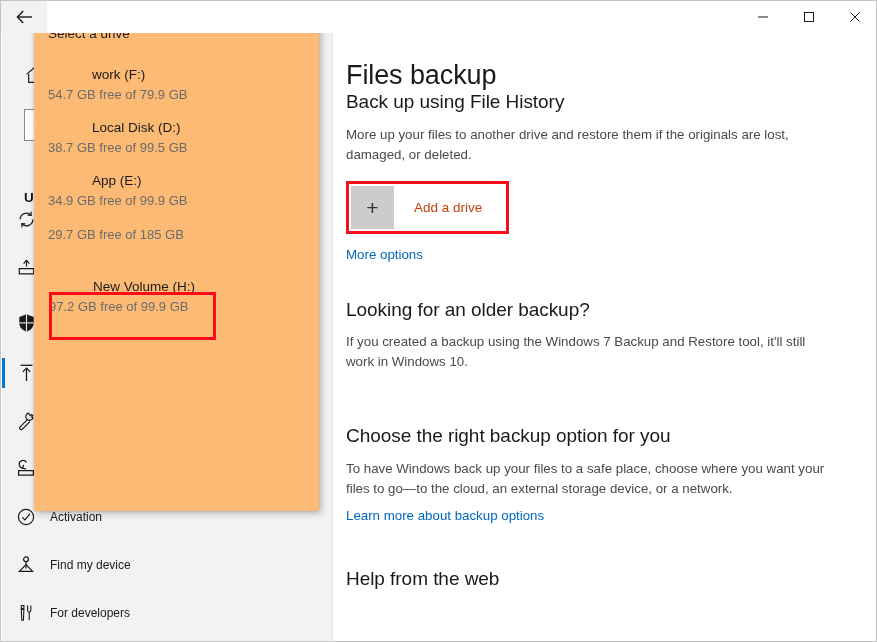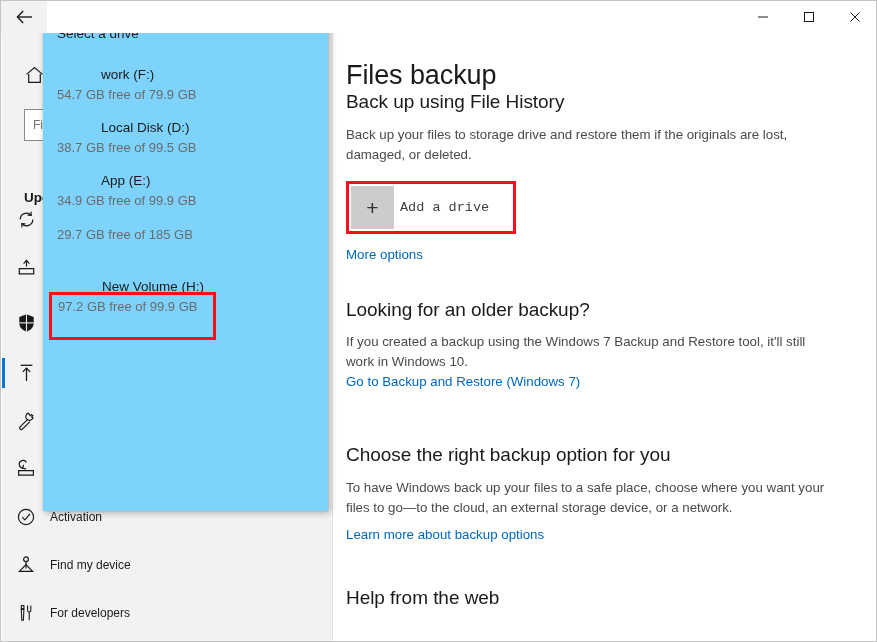--- a/index.html
+++ b/index.html
@@ -148,35 +148,34 @@
     cursor: default;
   }
   #add-drive-plus {
     width: 43px; height: 43px;
     background: #cccccc;
     display: flex; align-items: center; justify-content: center;
     font-size: 21px; color: #333; line-height: 1;
     font-weight: 300;
   }
   #add-drive-label {
-    font-size: 13.5px; color: #404040;
-    padding: 0 22px 0 6px;
+    font-size: 13.5px; color: #c2410c;
+    padding: 0 22px 0 20px;
     white-space: nowrap;
-    font-family: Liberation Mono, monospace;
   }
 
   .sec-gap-a { margin-top: 36px; }
   .bottom-head { margin-top: 54px; }
 
   
   #flyout {
     position: absolute;
-    left: 42px; top: 1px;
+    left: 33px; top: 1px;
     width: 285px; height: 509px;
-    background: #7dd3fc;
+    background: #fdba74;
     z-index: 30;
     box-shadow: 2px 2px 7px rgba(0,0,0,0.28), 0 0 2px rgba(0,0,0,0.12);
   }
   #flyout-title {
     position: absolute; left: 14px; top: 24px;
     font-size: 13.5px; color: #1a1a1a;
   }
   #drive-list {
     position: absolute; left: 0; top: 55px;
     width: 285px;
@@ -368,40 +367,37 @@
   </div>
 
   <div id="content">
     <div id="content-divider"></div>
     <div id="content-inner">
 
       <div class="page-title">Files backup</div>
 
       <div style="">
         <div class="sec-head">Back up using File History</div>
-        <div class="sec-body" style="margin-top:12px">Back up your files to storage drive and restore them if the originals are lost, damaged, or deleted.</div>
+        <div class="sec-body" style="margin-top:12px">More up your files to another drive and restore them if the originals are lost, damaged, or deleted.</div>
 
         <div id="add-drive-wrap">
           <div id="add-drive-btn">
             <div id="add-drive-plus">+</div>
             <div id="add-drive-label">Add a drive</div>
           </div>
         </div>
 
         <div style="margin-top:11px">
           <span class="link">More options</span>
         </div>
       </div>
 
       <div class="sec-gap-a">
         <div class="sec-head">Looking for an older backup?</div>
         <div class="sec-body" style="margin-top:11px">If you created a backup using the Windows 7 Backup and Restore tool, it'll still work in Windows 10.</div>
-        <div style="margin-top:1px">
-          <span class="link">Go to Backup and Restore (Windows 7)</span>
-        </div>
       </div>
 
       <div class="bottom-head">
         <div class="sec-head">Choose the right backup option for you</div>
         <div class="sec-body" style="margin-top:12px;max-width:500px">To have Windows back up your files to a safe place, choose where you want your files to go—to the cloud, an external storage device, or a network.</div>
         <div style="margin-top:8px">
           <span class="link">Learn more about backup options</span>
         </div>
       </div>
 

